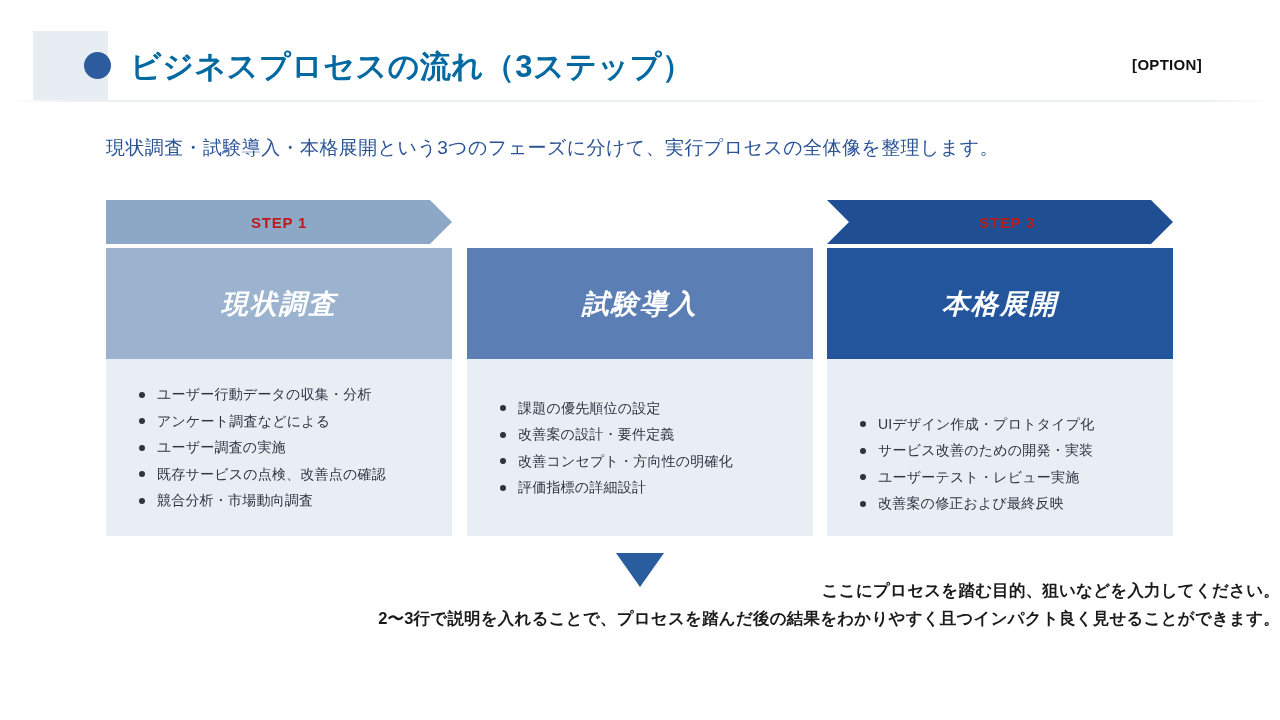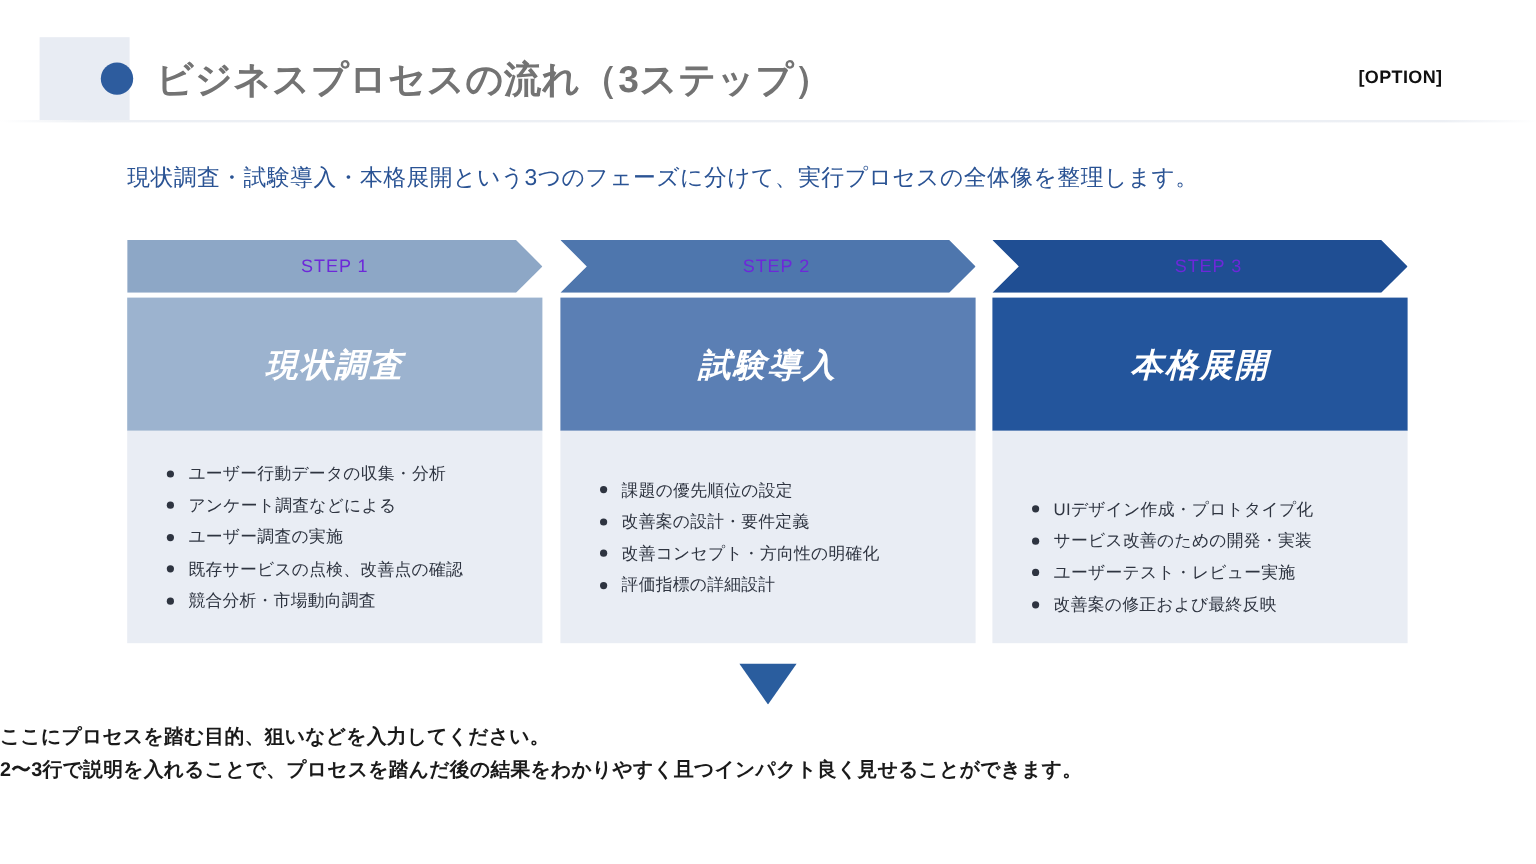--- a/index.html
+++ b/index.html
@@ -40,21 +40,21 @@
     left: 84px; top: 52px;
     width: 27px; height: 27px;
     border-radius: 50%;
     background: #2d5c9e;
   }
   .header-title {
     position: absolute;
     left: 130px; top: 46px;
     font-size: 31px;
     font-weight: bold;
-    color: #737373;
+    color: #0369a1;
     letter-spacing: 0.5px;
     white-space: nowrap;
   }
   .header-option {
     position: absolute;
     right: 78px; top: 56px;
     font-size: 15px;
     font-weight: bold;
     color: #101010;
     letter-spacing: 0.3px;
@@ -101,22 +101,22 @@
   }
   .banner-label {
     position: absolute;
     left: 0; top: 0;
     width: 100%;
     height: 44px;
     display: flex;
     align-items: center;
     justify-content: center;
     font-size: 15px;
-    font-weight: normal;
-    color: #6d28d9;
+    font-weight: bold;
+    color: #b91c1c;
     letter-spacing: 0.8px;
   }
   .col-2 .banner-label,
   .col-3 .banner-label { padding-left: 14px; box-sizing: border-box; }
 
   
   .title-panel {
     position: absolute;
     left: 0; top: 48px;
     width: 346px;
@@ -182,23 +182,23 @@
   .down-arrow {
     position: absolute;
     left: 616px; top: 553px;
     width: 48px; height: 34px;
   }
   .down-arrow svg { display: block; }
 
   
   .footer {
     position: absolute;
-    left: 0; top: 600px;
-    width: 1280px;
-    text-align: left;
+    left: 0; top: 576px;
+    width: 1280px;
+    text-align: right;
   }
   .footer-line {
     font-size: 16.5px;
     font-weight: bold;
     color: #1a1a1a;
     line-height: 28px;
     letter-spacing: 0.2px;
   }
 </style>
 </head>
@@ -231,26 +231,20 @@
         <li>ユーザー行動データの収集・分析</li>
         <li>アンケート調査などによる</li>
         <li>ユーザー調査の実施</li>
         <li>既存サービスの点検、改善点の確認</li>
         <li>競合分析・市場動向調査</li>
       </ul>
     </div>
   </div>
 
   <div class="col col-2">
-    <div class="banner">
-      <svg viewBox="0 0 346 44" preserveAspectRatio="none" aria-hidden="true">
-        <path d="M0,0 L324,0 L346,22 L324,44 L0,44 L22,22 L0,0 Z" fill="#4e76ad"></path>
-      </svg>
-      <div class="banner-label">STEP 2</div>
-    </div>
     <div class="title-panel">
       <span>試験導入</span>
     </div>
     <div class="body-panel">
       <ul class="bullets">
         <li>課題の優先順位の設定</li>
         <li>改善案の設計・要件定義</li>
         <li>改善コンセプト・方向性の明確化</li>
         <li>評価指標の詳細設計</li>
       </ul>

